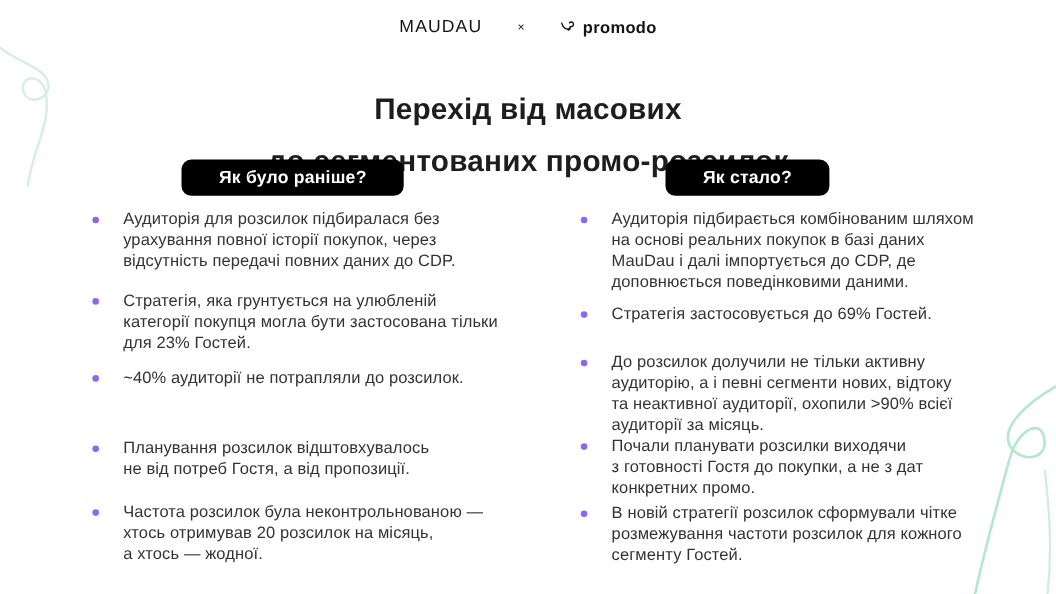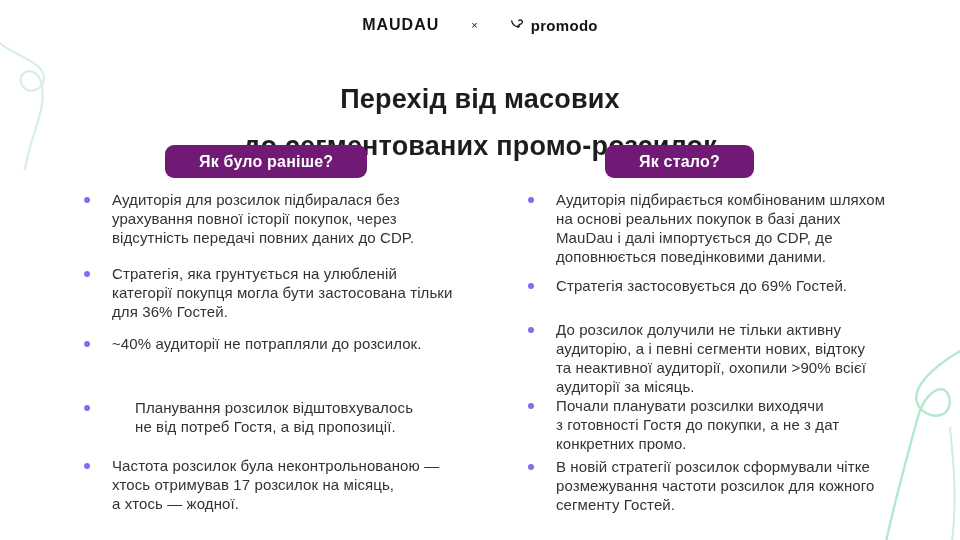--- a/index.html
+++ b/index.html
@@ -16,21 +16,21 @@
   .squiggle-left { left: 0; top: 30px; }
   .squiggle-right { right: 0; bottom: 0; }
 
   
   .header {
     position: absolute; top: 16px; left: 0; right: 0;
     display: flex; align-items: center; justify-content: center;
     gap: 32px;
   }
   .brand-maudau {
-    font-size: 16px; font-weight: 700; letter-spacing: 1px;
+    font-size: 16px; font-weight: 400; letter-spacing: 1px;
     color: #141414;
   }
   .brand-sep { font-size: 11px; color: #222222; }
   .brand-promodo {
     display: flex; align-items: center; gap: 5px;
     font-size: 15px; font-weight: 600; color: #141414;
     letter-spacing: 0.3px;
   }
 
   
@@ -45,21 +45,21 @@
   
   .columns {
     position: absolute; top: 145px; left: 80px;
     display: flex; gap: 54px;
   }
   .col { width: 390px; }
   .pill {
     display: inline-block;
     height: 33px; line-height: 33px;
     padding: 0 34px;
-    background: #701a75;
+    background: #000000;
     color: #ffffff;
     border: none; border-radius: 9px;
     font-family: inherit;
     font-size: 16px; font-weight: 700; letter-spacing: 0.2px;
     cursor: pointer;
   }
   .col-before .pill { margin-left: 85px; min-width: 127px; text-align: center; }
   .col-after  .pill { margin-left: 81px; min-width: 120px; text-align: center; }
 
   ul.points {
@@ -76,21 +76,21 @@
   }
   .txt {
     font-size: 15px; line-height: 19px;
     color: #333333;
     white-space: pre-line;
     letter-spacing: 0.1px;
   }
   .col-before li:nth-child(1) { margin-bottom: 17px; }
   .col-before li:nth-child(2) { margin-bottom: 13px; }
   .col-before li:nth-child(3) { margin-bottom: 45px; }
-  .col-before li:nth-child(4) { margin-bottom: 20px; gap: 23px; }
+  .col-before li:nth-child(4) { margin-bottom: 20px; }
   .col-after  li:nth-child(1) { margin-bottom: 10px; }
   .col-after  li:nth-child(2) { margin-bottom: 25px; }
   .col-after  li:nth-child(3) { }
   .col-after  li:nth-child(4) { margin-bottom: 4px; }
 </style>
 </head>
 <body>
 
 <div class="slide">
 
@@ -125,35 +125,35 @@
         <li>
           <span class="dot"></span>
           <span class="txt">Аудиторія для розсилок підбиралася без
 урахування повної історії покупок, через
 відсутність передачі повних даних до CDP.</span>
         </li>
         <li>
           <span class="dot"></span>
           <span class="txt">Стратегія, яка грунтується на улюбленій
 категорії покупця могла бути застосована тільки
-для 36% Гостей.</span>
+для 23% Гостей.</span>
         </li>
         <li>
           <span class="dot"></span>
           <span class="txt">~40% аудиторії не потрапляли до розсилок.</span>
         </li>
         <li>
           <span class="dot"></span>
           <span class="txt">Планування розсилок відштовхувалось
 не від потреб Гостя, а від пропозиції.</span>
         </li>
         <li>
           <span class="dot"></span>
           <span class="txt">Частота розсилок була неконтрольнованою —
-хтось отримував 17 розсилок на місяць,
+хтось отримував 20 розсилок на місяць,
 а хтось — жодної.</span>
         </li>
       </ul>
     </div>
 
     <div class="col col-after">
       <button class="pill">Як стало?</button>
       <ul class="points">
         <li>
           <span class="dot"></span>

